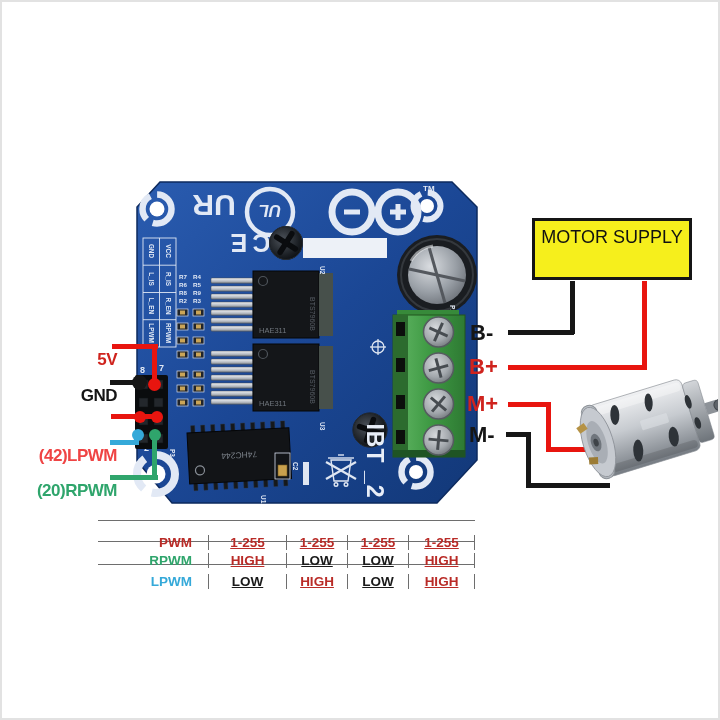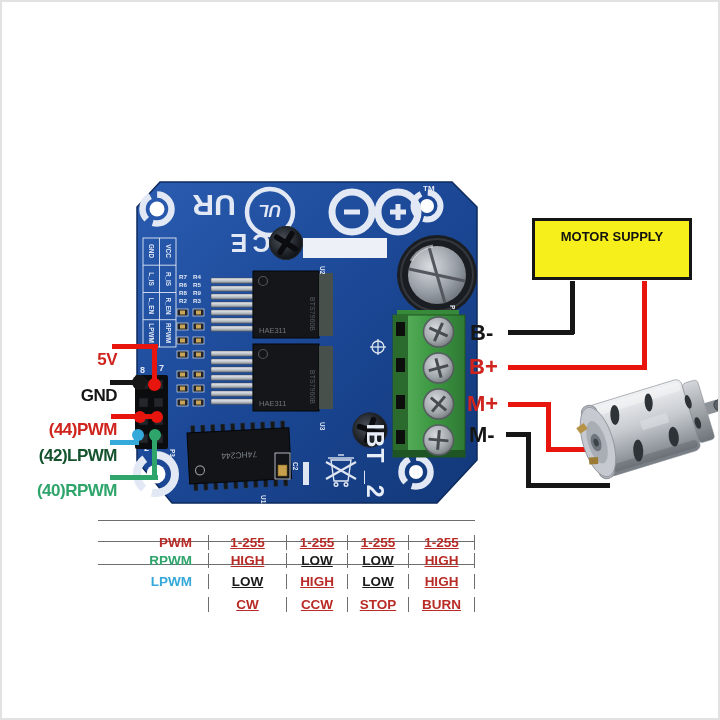--- a/index.html
+++ b/index.html
@@ -12,21 +12,21 @@
   
   .wire{position:absolute;}
   .dot{position:absolute;border-radius:50%;}
   
   .pinlbl{position:absolute;left:7px;width:110px;text-align:right;font-weight:bold;
           font-size:17px;letter-spacing:-0.5px;white-space:nowrap;margin-top:16px;}
   .termlbl{position:absolute;font-weight:bold;font-size:22px;white-space:nowrap;}
   
   .supply{position:absolute;left:532px;top:218px;width:160px;height:62px;background:#f6ef1c;
           border:3px solid #151515;box-sizing:border-box;text-align:center;color:#111;}
-  .supply div{font-weight:bold;font-size:13px;line-height:24px;}
+  .supply div{font-weight:normal;font-size:18px;line-height:24px;}
   .supply div:first-child{margin-top:4px;}
   
   .ttable{position:absolute;left:98px;top:503px;width:377px;font-weight:bold;font-size:13.5px;}
   .trow{display:grid;grid-template-columns:110px 78px 61px 61px 67px;}
   .trow.b{border-bottom:1.4px solid #6e6e6e;}
   .r1{height:17px} .r2{height:20px} .r3{height:22px} .r4{height:22px}
   .tcell{display:flex;align-items:center;justify-content:center;margin-top:32px;}
   .tcell.lbl{justify-content:flex-end;padding-right:16px;box-sizing:border-box;}
   .tcell.d{border-left:1.4px solid #6e6e6e;text-decoration:underline;}
   .tcell.last{border-right:1.4px solid #6e6e6e;}
@@ -50,27 +50,20 @@
       <div class="tcell d" style="color: rgb(26, 26, 26);">LOW</div>
       <div class="tcell d" style="color: rgb(26, 26, 26);">LOW</div>
       <div class="tcell d last" style="color: rgb(185, 43, 39);">HIGH</div>
     </div>
     <div class="trow b r3">
       <div class="tcell lbl" style="color: rgb(53, 169, 217);">LPWM</div>
       <div class="tcell d" style="color: rgb(26, 26, 26);">LOW</div>
       <div class="tcell d" style="color: rgb(185, 43, 39);">HIGH</div>
       <div class="tcell d" style="color: rgb(26, 26, 26);">LOW</div>
       <div class="tcell d last" style="color: rgb(185, 43, 39);">HIGH</div>
-    </div>
-    <div class="trow r4">
-      <div class="tcell lbl" style="color: rgb(26, 26, 26);"></div>
-      <div class="tcell d" style="color: rgb(185, 43, 39);">CW</div>
-      <div class="tcell d" style="color: rgb(185, 43, 39);">CCW</div>
-      <div class="tcell d" style="color: rgb(185, 43, 39);">STOP</div>
-      <div class="tcell d last" style="color: rgb(185, 43, 39);">BURN</div>
     </div>
   </div>
 
   <svg class="abs" style="left:135px;top:181px;" width="343" height="324" viewBox="0 0 343 324">
     <defs>
       <linearGradient id="pcbG" x1="0" y1="0" x2="1" y2="1">
         <stop offset="0" stop-color="#2a5cb0"></stop>
           <stop offset="0.5" stop-color="#1b4795"></stop>
           <stop offset="1" stop-color="#123878"></stop>
       </linearGradient>
@@ -458,23 +451,22 @@
         <ellipse cx="-2" cy="0" rx="5" ry="9" fill="#70767d"></ellipse>
         <ellipse cx="-2" cy="0" rx="2.5" ry="4" fill="#3e4348"></ellipse>
         <rect x="-16" y="-21" width="9" height="7" fill="#b59245" transform="rotate(-18 -12 -18)"></rect>
         <rect x="-14" y="13" width="9" height="7" fill="#9c7c35" transform="rotate(14 -10 16)"></rect>
       </g>
     </g>
   </svg>
 
   <div class="pinlbl" style="top: 334px; color: rgb(207, 35, 29);">5V</div>
   <div class="pinlbl" style="top: 370px; color: rgb(22, 22, 22);">GND</div>
-  <div class="pinlbl" style="top: 404px; color: rgb(207, 35, 29);">(44)PWM</div>
-  <div class="pinlbl" style="top: 430px; color: #14532d;">(42)LPWM</div>
-  <div class="pinlbl" style="top: 465px; color: rgb(47, 165, 108);">(40)RPWM</div>
+  <div class="pinlbl" style="top: 430px; color: #ef4444;">(42)LPWM</div>
+  <div class="pinlbl" style="top: 465px; color: rgb(47, 165, 108);">(20)RPWM</div>
 
   <div class="termlbl" style="left: 470px; top: 320px; color: rgb(22, 22, 22);">B-</div>
   <div class="termlbl" style="left: 469px; top: 354px; color: rgb(207, 35, 29);">B+</div>
   <div class="termlbl" style="left: 467px; top: 391px; color: rgb(207, 35, 29);">M+</div>
   <div class="termlbl" style="left: 469px; top: 422px; color: rgb(22, 22, 22);">M-</div>
 
   <div class="supply">
     <div>MOTOR SUPPLY</div>
   </div>
 

